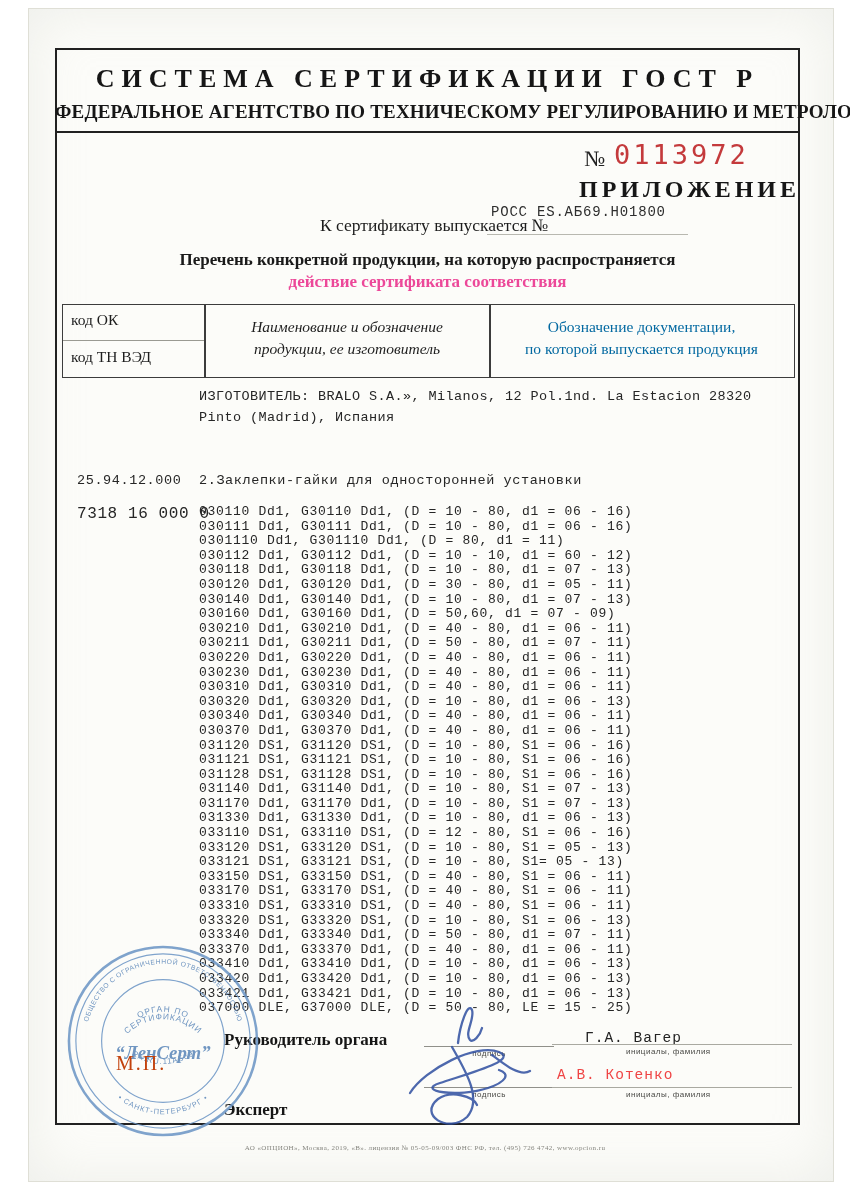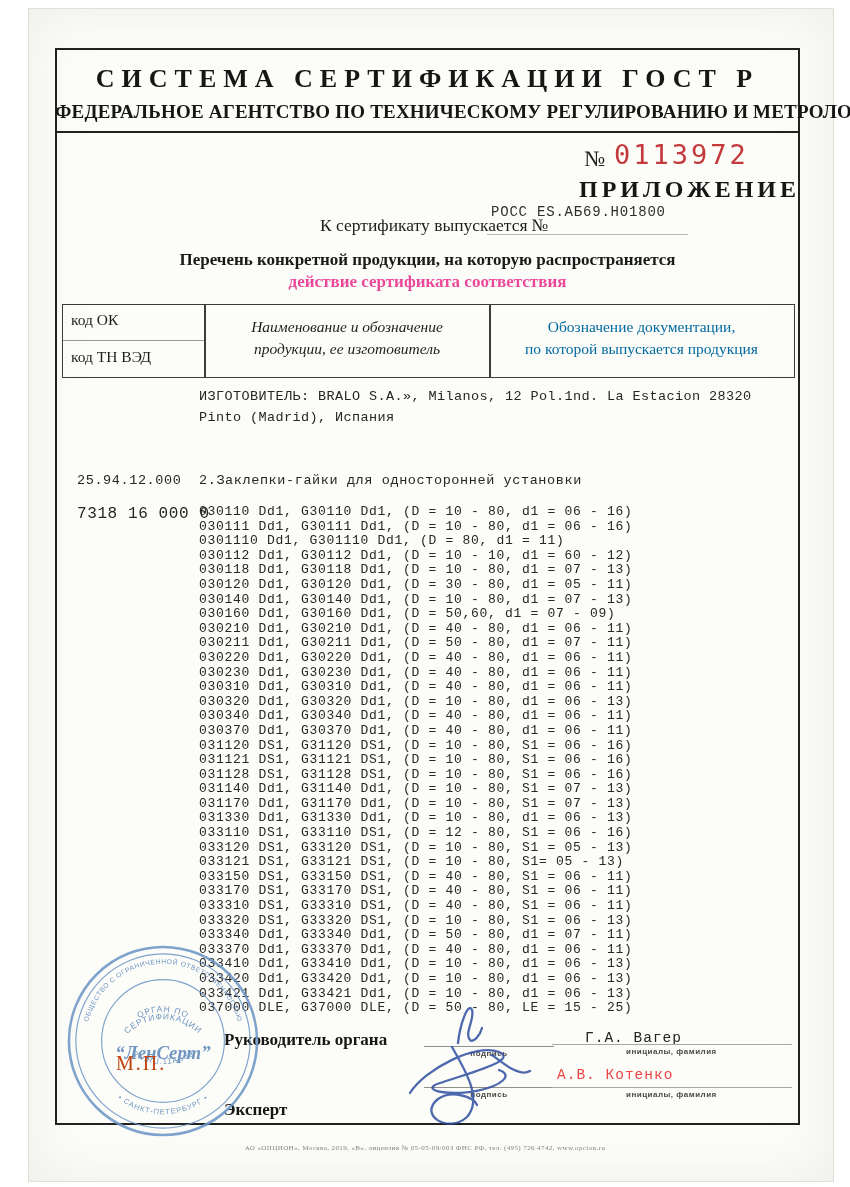--- a/index.html
+++ b/index.html
@@ -1,19 +1,19 @@
 <!DOCTYPE html>
 <html><head>
 <meta charset="utf-8">
 <style>
   html,body{margin:0;padding:0;background:#ffffff;}
   #page{position:relative;width:850px;height:1187px;background:#ffffff;overflow:hidden;
         font-family:"Liberation Serif","DejaVu Serif",serif;color:#1d1d1d;padding-left:43px;}
   .mono{font-family:"Liberation Mono","DejaVu Sans Mono",monospace;}
-  .sans{font-family:"Liberation Sans","DejaVu Sans",sans-serif;font-weight:bold;}
+  .sans{font-family:"Liberation Sans","DejaVu Sans",sans-serif;}
 
   #paper{position:absolute;left:28px;top:8px;width:804px;height:1172px;background:#fcfcf9;
          border:1px solid #dfdfd6;box-shadow:inset 0 0 55px rgba(205,210,200,.30);}
   #frame{position:absolute;left:55px;top:48px;width:745px;height:1077px;
          border:2px solid #212121;box-sizing:border-box;}
   #hdr-rule{position:absolute;left:55px;top:131px;width:745px;height:2px;background:#212121;}
 
   #h1{position:absolute;left:55px;top:64px;width:745px;text-align:center;font-weight:bold;
       font-size:26px;letter-spacing:7px;white-space:nowrap;color:#161616;}
   #h2{position:absolute;left:55px;top:101px;width:745px;text-align:center;font-weight:bold;

